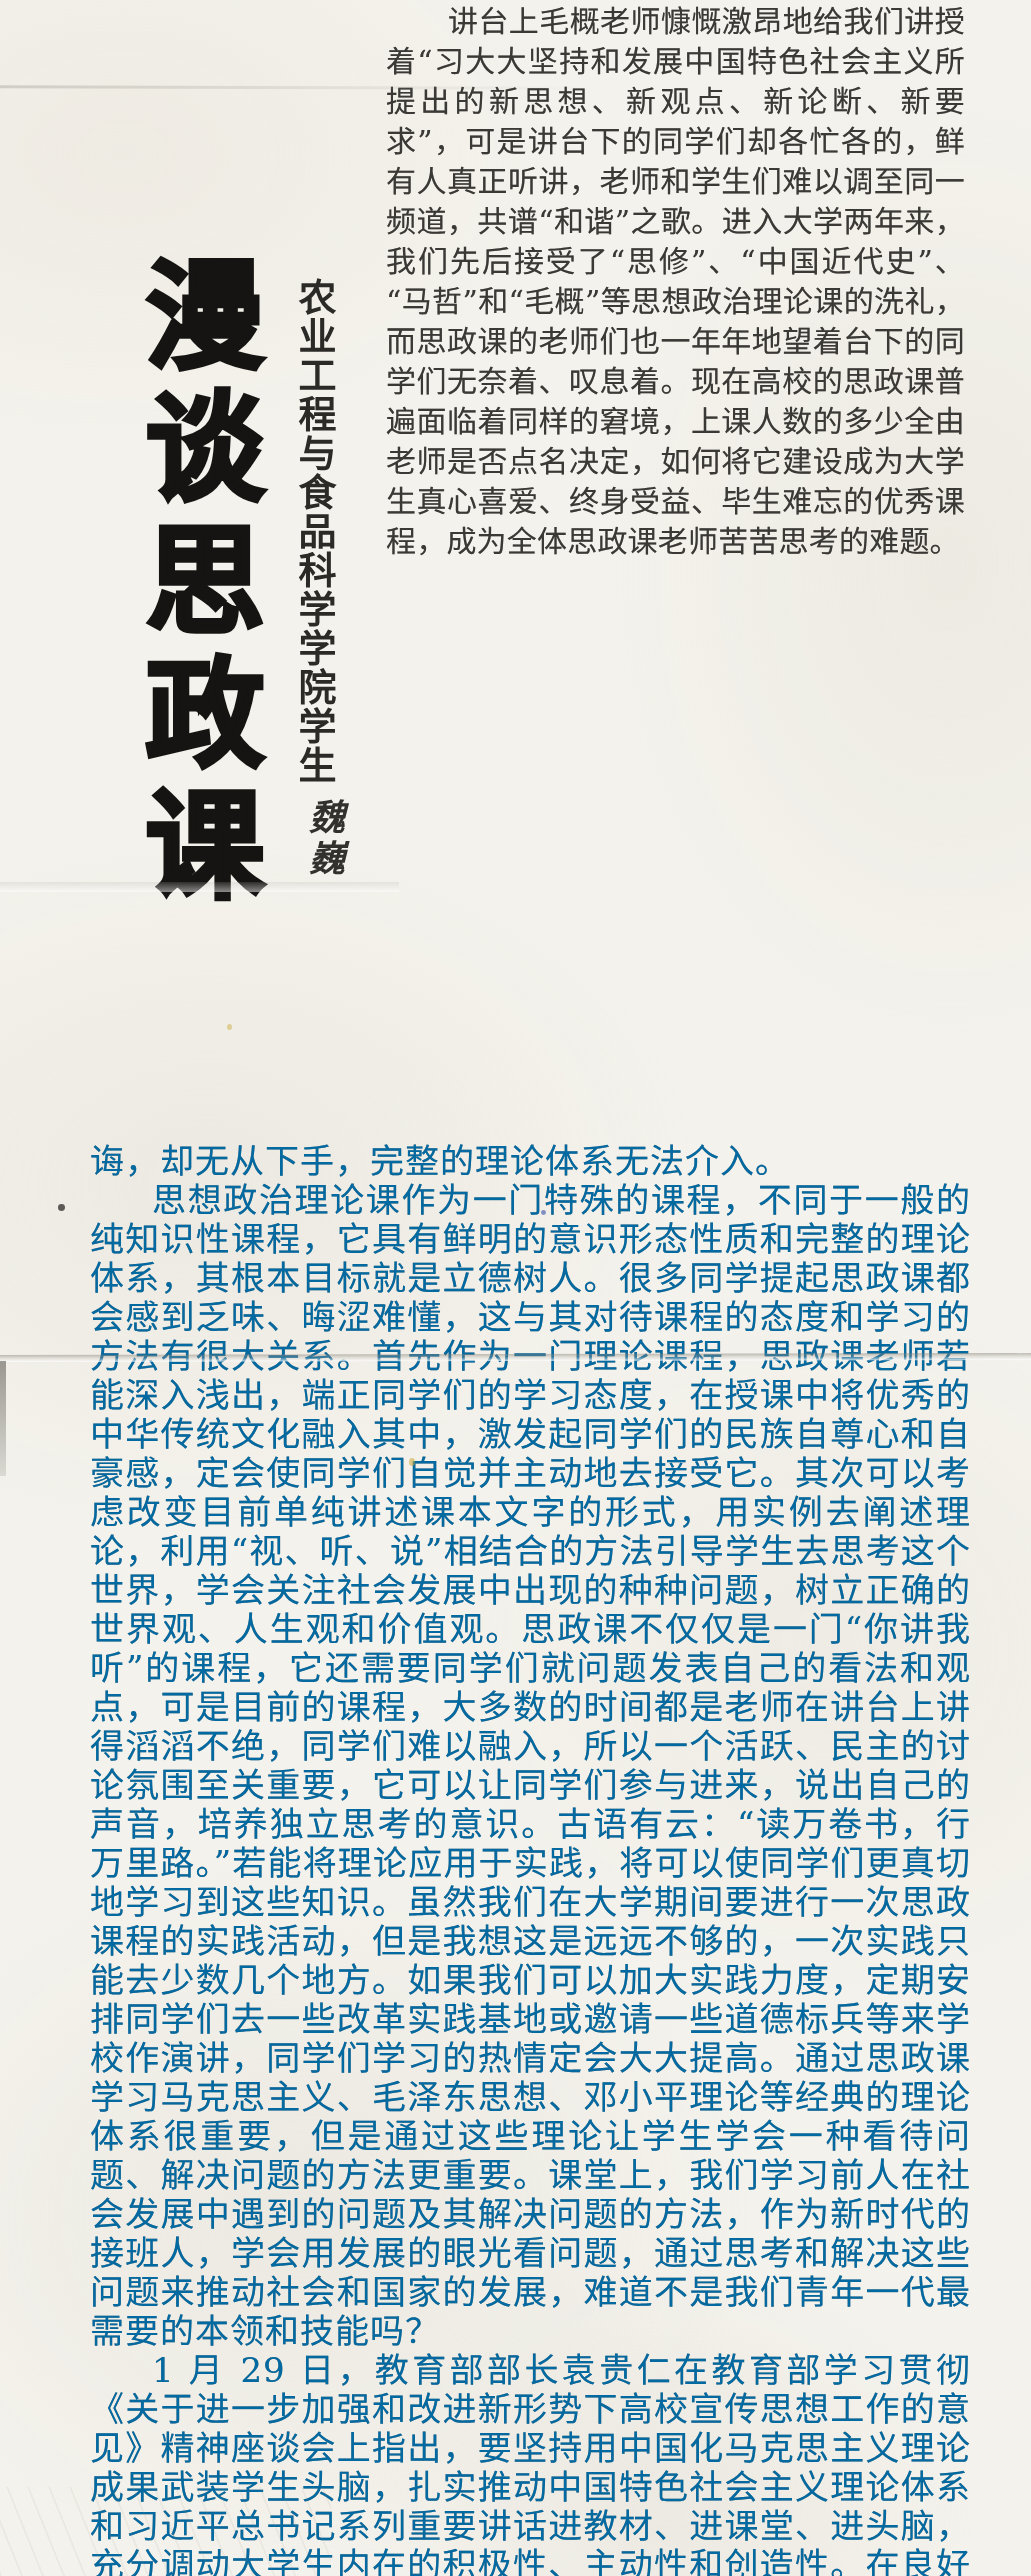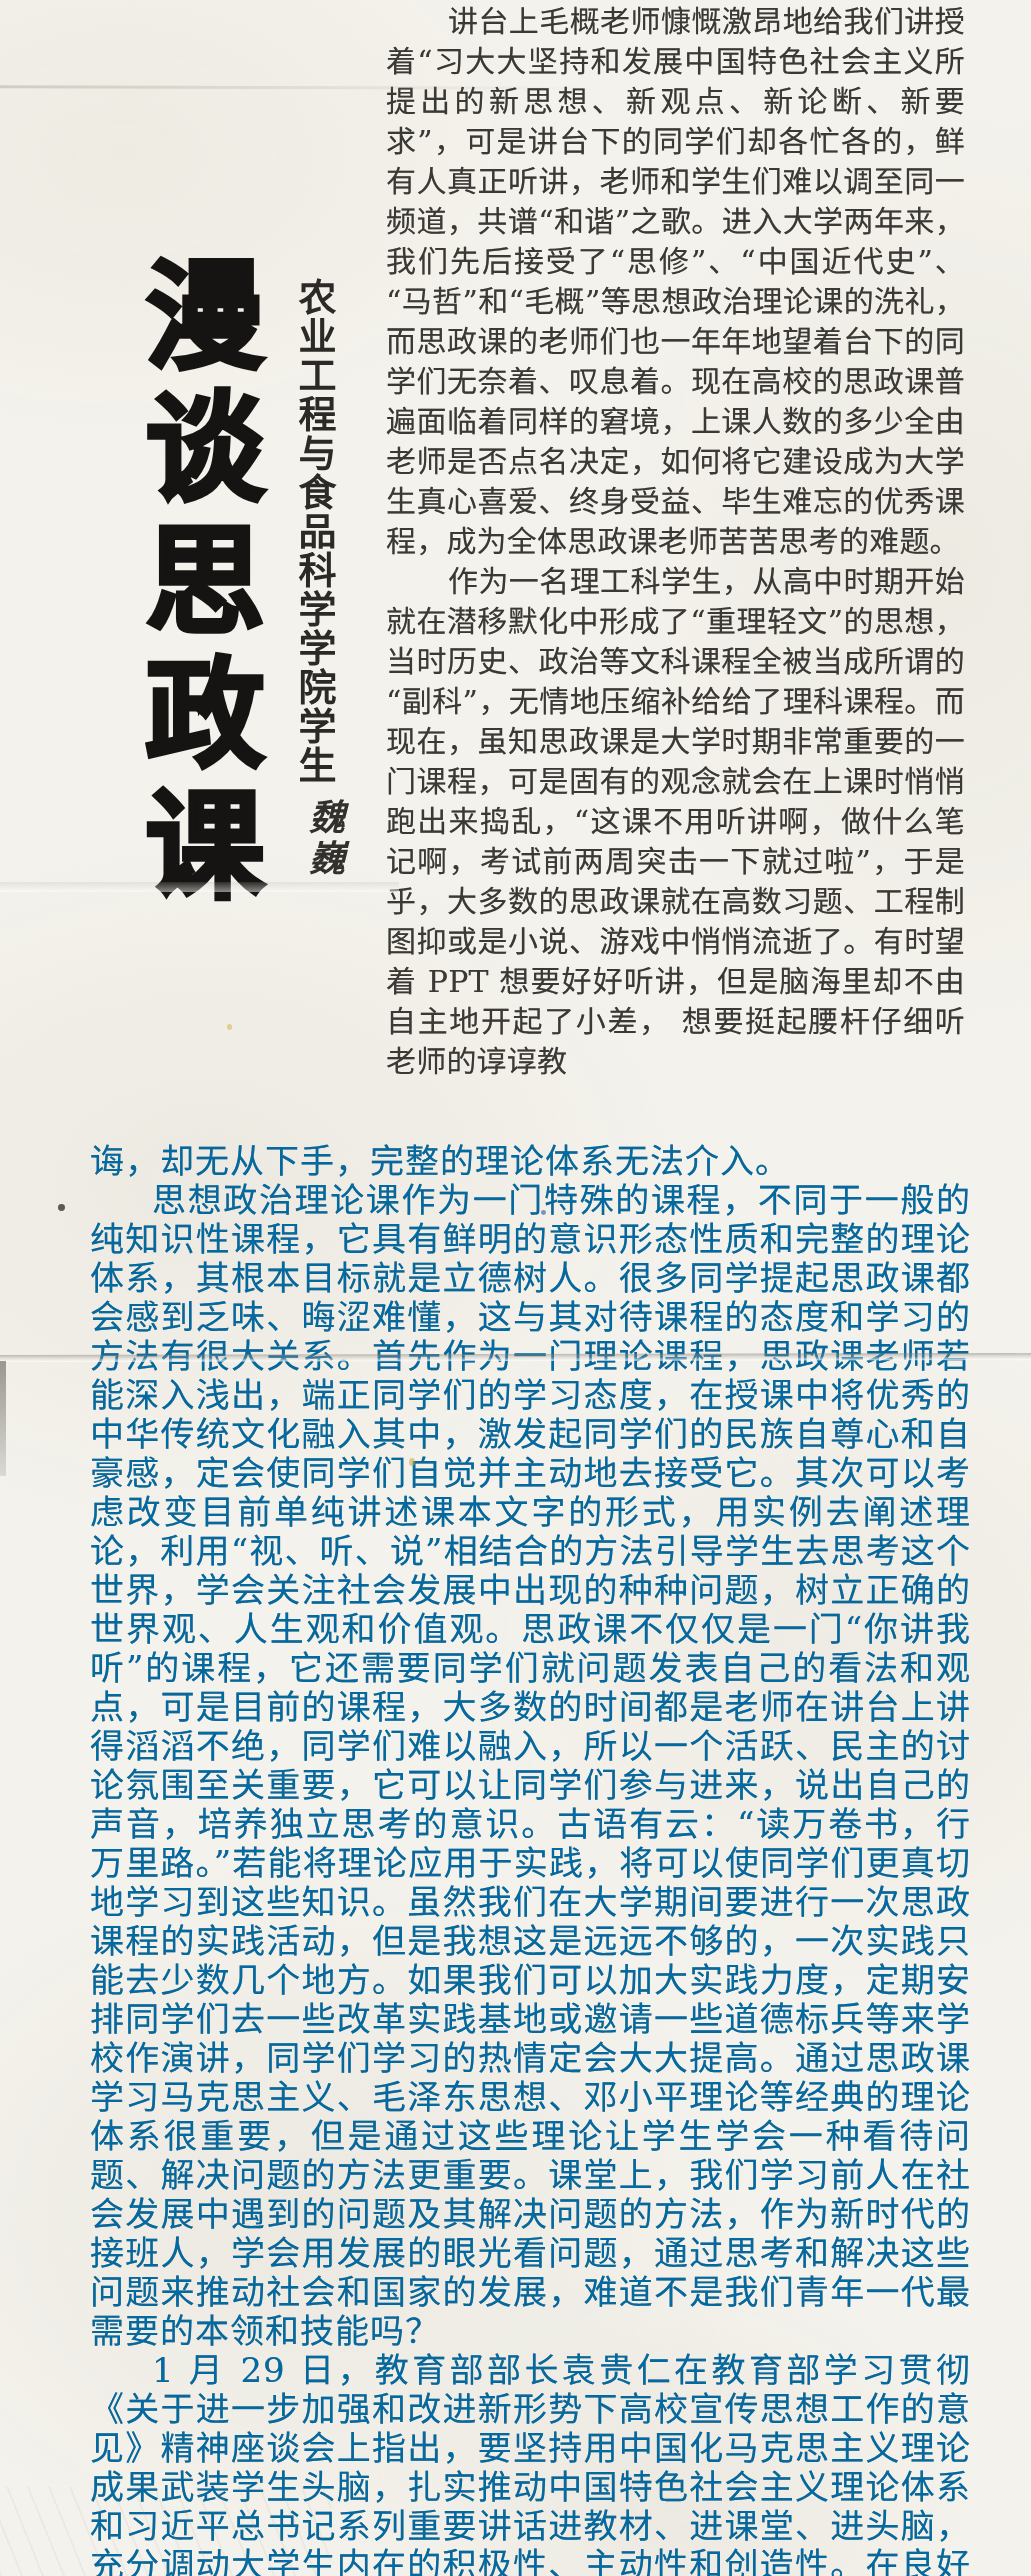--- a/index.html
+++ b/index.html
@@ -95,21 +95,20 @@
 <div class="page">
 
   <div class="main-title">漫谈思政课</div>
 
   <div class="byline-affiliation">农业工程与食品科学学院学生</div>
 
   <div class="byline-author">魏巍</div>
 
   <div class="intro-col">
     <p class="para indent">讲台上毛概老师慷慨激昂地给我们讲授着“习大大坚持和发展中国特色社会主义所提出的新思想、新观点、新论断、新要求”，可是讲台下的同学们却各忙各的，鲜有人真正听讲，老师和学生们难以调至同一频道，共谱“和谐”之歌。进入大学两年来，我们先后接受了“思修”、“中国近代史”、“马哲”和“毛概”等思想政治理论课的洗礼，而思政课的老师们也一年年地望着台下的同学们无奈着、叹息着。现在高校的思政课普遍面临着同样的窘境，上课人数的多少全由老师是否点名决定，如何将它建设成为大学生真心喜爱、终身受益、毕生难忘的优秀课程，成为全体思政课老师苦苦思考的难题。</p>
-    <p class="para indent">作为一名理工科学生，从高中时期开始就在潜移默化中形成了“重理轻文”的思想，当时历史、政治等文科课程全被当成所谓的“副科”，无情地压缩补给给了理科课程。而现在，虽知思政课是大学时期非常重要的一门课程，可是固有的观念就会在上课时悄悄跑出来捣乱，“这课不用听讲啊，做什么笔记啊，考试前两周突击一下就过啦”，于是乎，大多数的思政课就在高数习题、工程制图抑或是小说、游戏中悄悄流逝了。有时望着 PPT 想要好好听讲，但是脑海里却不由自主地开起了小差， 想要挺起腰杆仔细听老师的谆谆教</p>
   </div>
 
   <div class="full-col">
     <p class="para">诲，却无从下手，完整的理论体系无法介入。</p>
     <p class="para indent">思想政治理论课作为一门特殊的课程，不同于一般的纯知识性课程，它具有鲜明的意识形态性质和完整的理论体系，其根本目标就是立德树人。很多同学提起思政课都会感到乏味、晦涩难懂，这与其对待课程的态度和学习的方法有很大关系。首先作为一门理论课程，思政课老师若能深入浅出，端正同学们的学习态度，在授课中将优秀的中华传统文化融入其中，激发起同学们的民族自尊心和自豪感，定会使同学们自觉并主动地去接受它。其次可以考虑改变目前单纯讲述课本文字的形式，用实例去阐述理论，利用“视、听、说”相结合的方法引导学生去思考这个世界，学会关注社会发展中出现的种种问题，树立正确的世界观、人生观和价值观。思政课不仅仅是一门“你讲我听”的课程，它还需要同学们就问题发表自己的看法和观点，可是目前的课程，大多数的时间都是老师在讲台上讲得滔滔不绝，同学们难以融入，所以一个活跃、民主的讨论氛围至关重要，它可以让同学们参与进来，说出自己的声音，培养独立思考的意识。古语有云：“读万卷书，行万里路。”若能将理论应用于实践，将可以使同学们更真切地学习到这些知识。虽然我们在大学期间要进行一次思政课程的实践活动，但是我想这是远远不够的，一次实践只能去少数几个地方。如果我们可以加大实践力度，定期安排同学们去一些改革实践基地或邀请一些道德标兵等来学校作演讲，同学们学习的热情定会大大提高。通过思政课学习马克思主义、毛泽东思想、邓小平理论等经典的理论体系很重要，但是通过这些理论让学生学会一种看待问题、解决问题的方法更重要。课堂上，我们学习前人在社会发展中遇到的问题及其解决问题的方法，作为新时代的接班人，学会用发展的眼光看问题，通过思考和解决这些问题来推动社会和国家的发展，难道不是我们青年一代最需要的本领和技能吗？</p>
     <p class="para indent">1 月 29 日，教育部部长袁贵仁在教育部学习贯彻《关于进一步加强和改进新形势下高校宣传思想工作的意见》精神座谈会上指出，要坚持用中国化马克思主义理论成果武装学生头脑，扎实推动中国特色社会主义理论体系和习近平总书记系列重要讲话进教材、进课堂、进头脑，充分调动大学生内在的积极性、主动性和创造性。在良好的国家政策和广大优秀教师的辛勤努力下，高校思政课一定会成为大学生真心喜欢的课程。</p>
   </div>
 
   <div class="crease-top"></div>
   <div class="crease-mid"></div>

